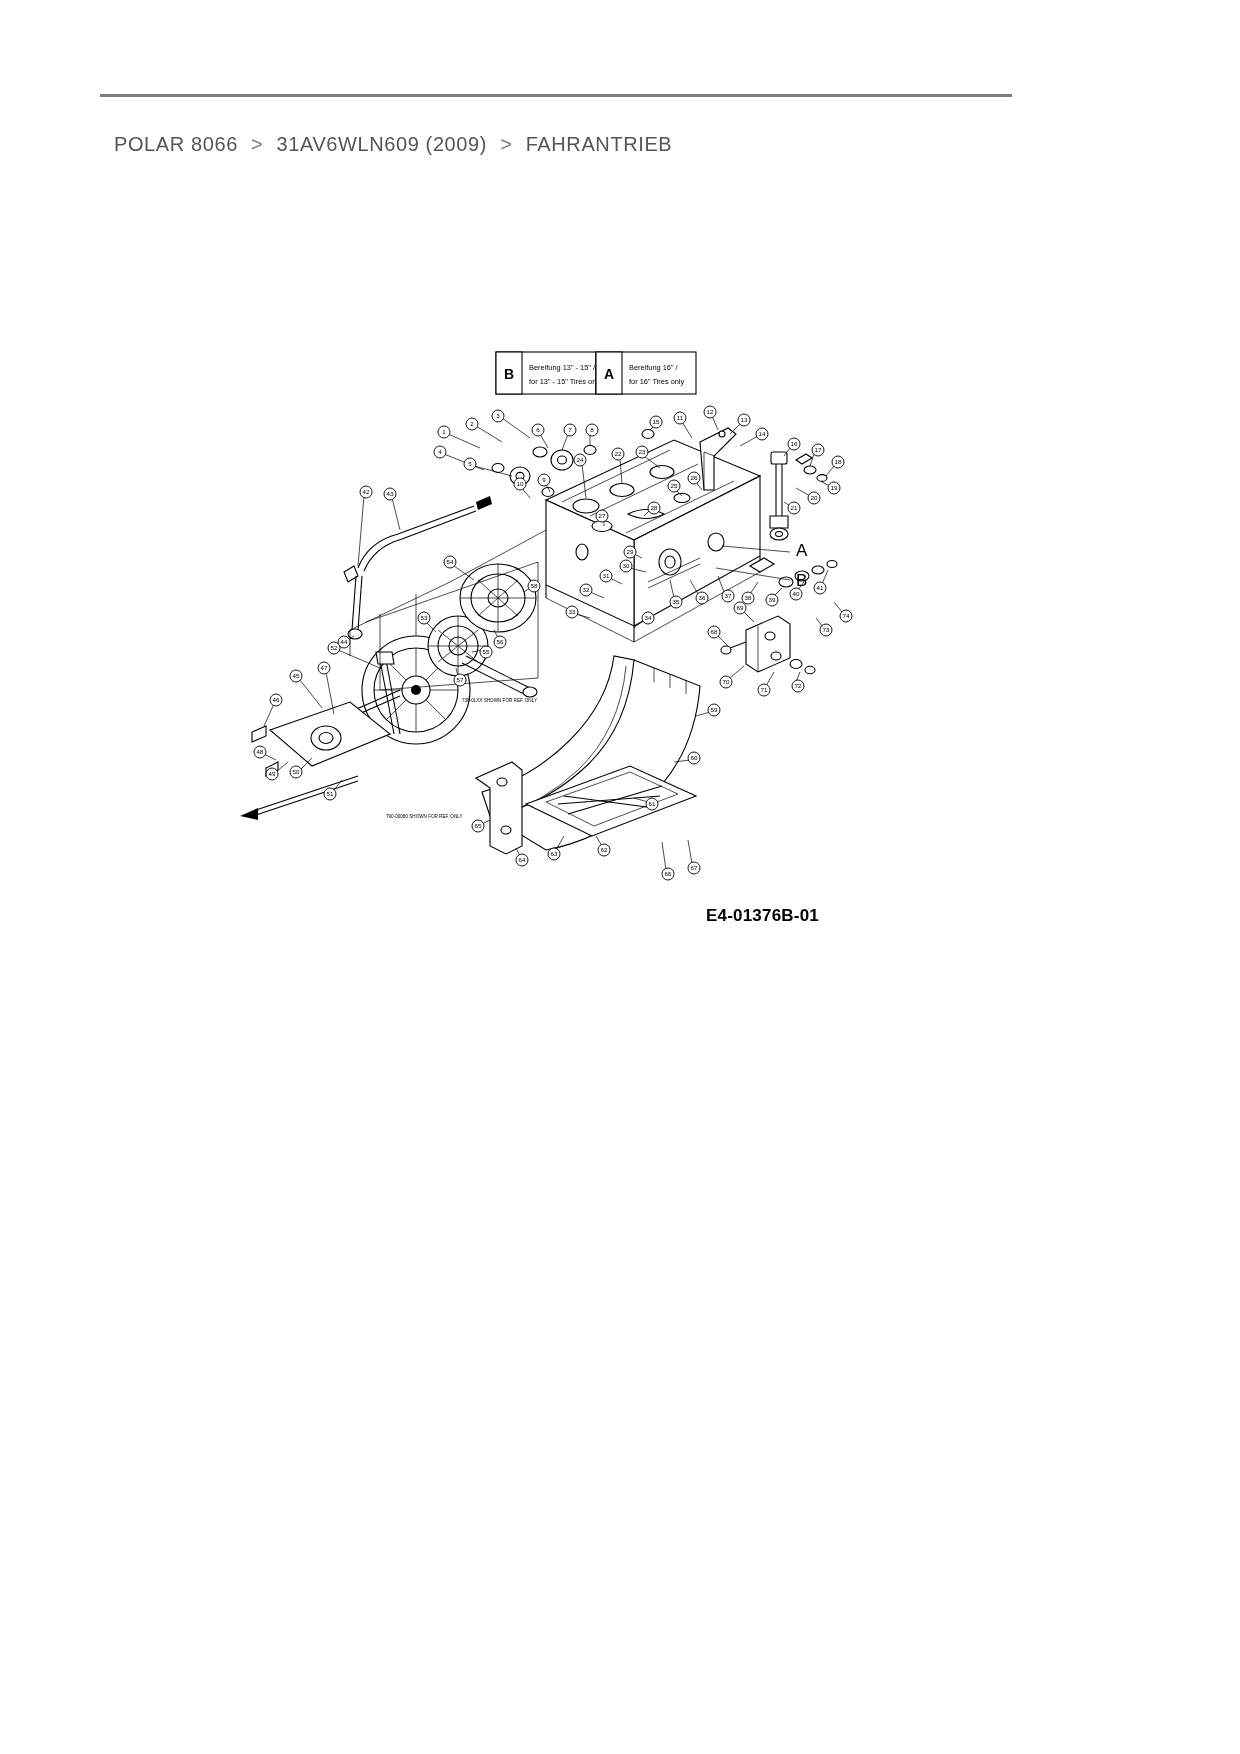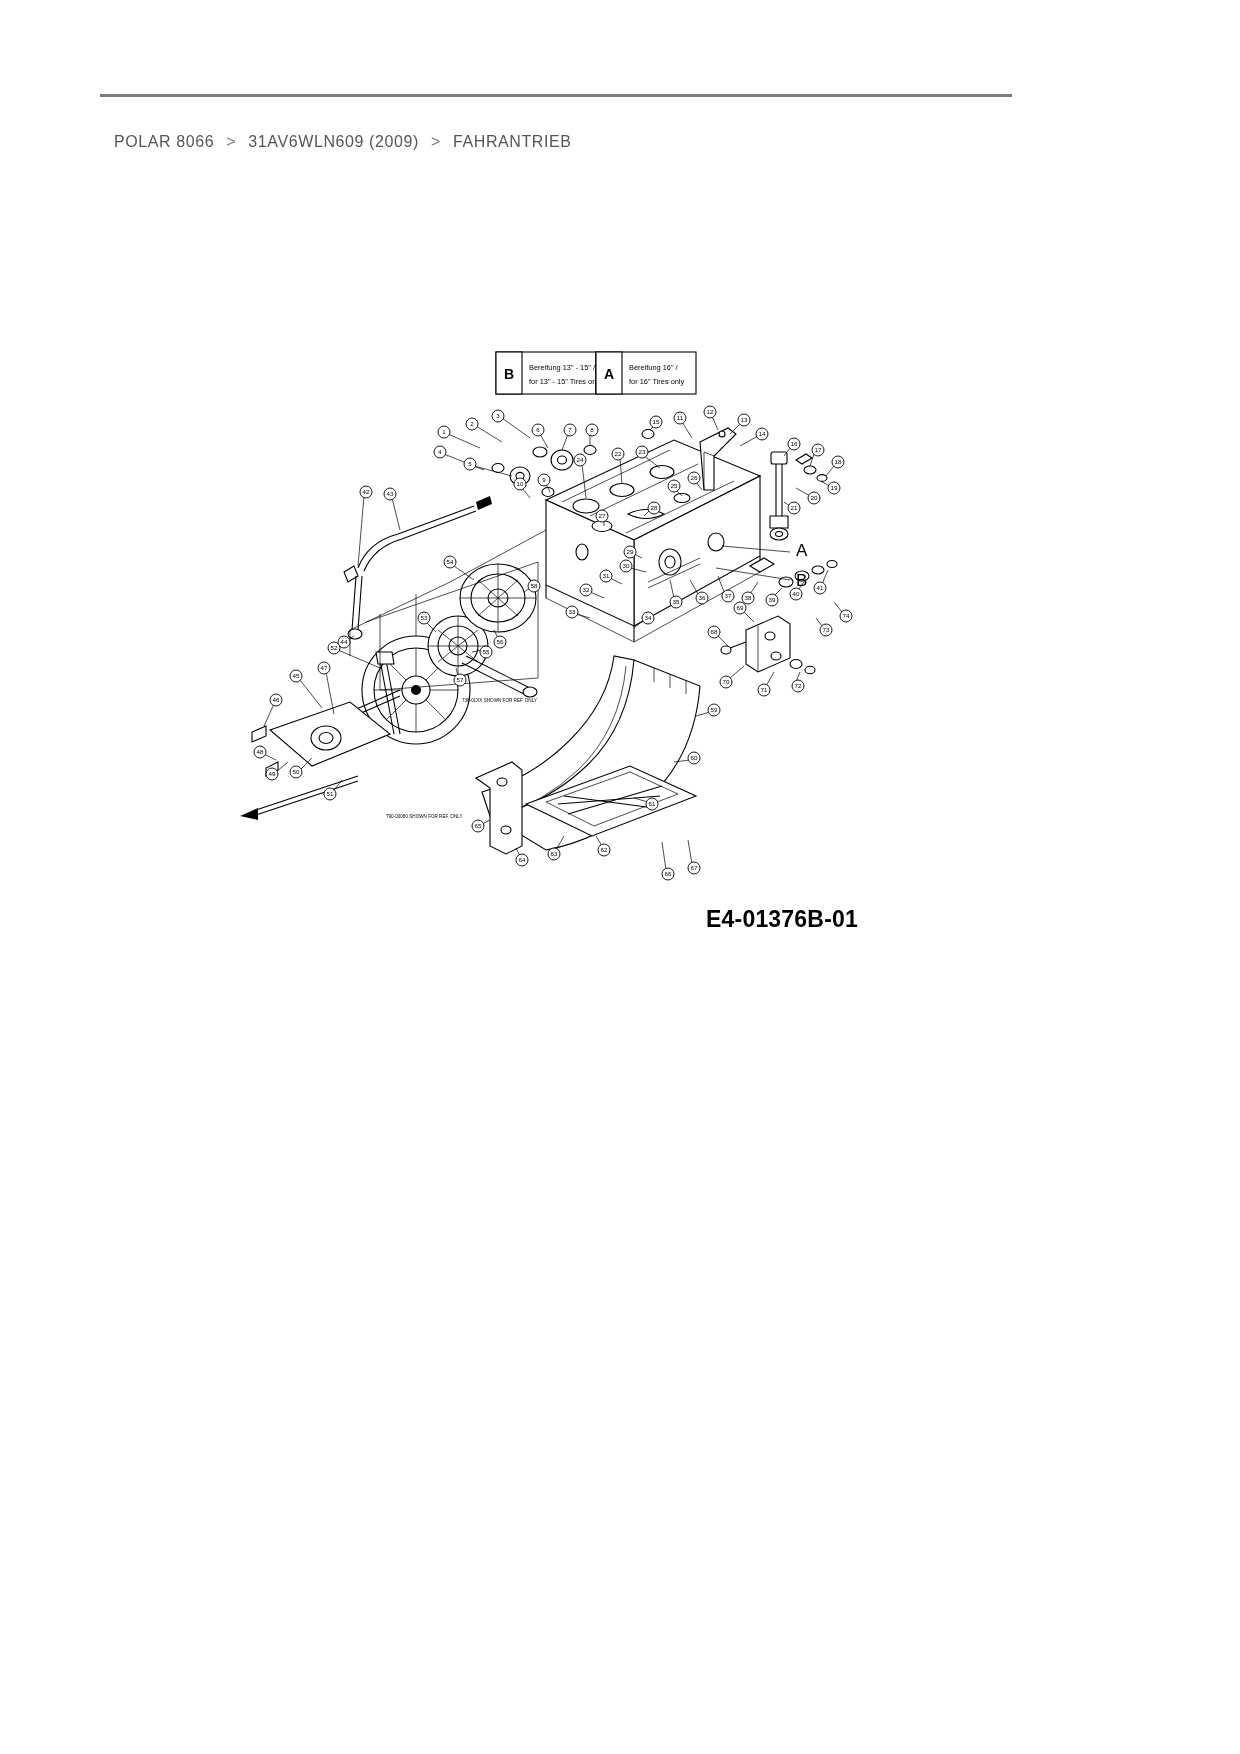--- a/index.html
+++ b/index.html
@@ -24,21 +24,21 @@
     left: 100px;
     top: 94px;
     width: 912px;
     height: 3px;
     background: #7d7d7d;
   }
   .breadcrumb {
     position: absolute;
     left: 114px;
     top: 133px;
-    font-size: 16px;
+    font-size: 20px;
     letter-spacing: 0.6px;
     color: #555555;
     white-space: nowrap;
   }
   .breadcrumb .sep {
     color: #7a7a7a;
     padding: 0 7px;
   }
   .breadcrumb .crumb {
     color: #555555;
@@ -52,21 +52,21 @@
     width: 640px;
     height: 620px;
   }
   .diagram svg {
     display: block;
   }
   .diagram-code {
     position: absolute;
     left: 706px;
     top: 906px;
-    font-size: 23px;
+    font-size: 17px;
     font-weight: bold;
     letter-spacing: 0.2px;
     color: #000;
   }
 </style>
 </head>
 <body>
 
 <div class="page">
 

